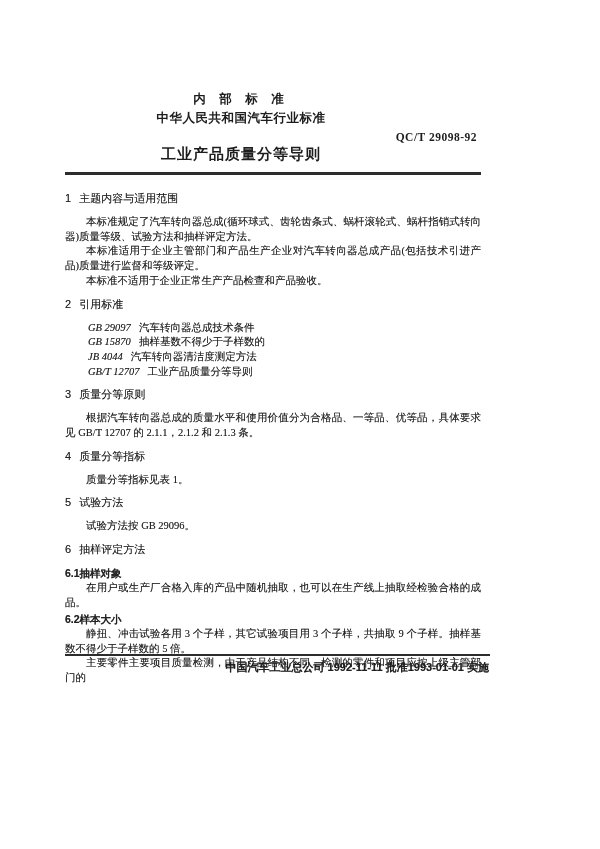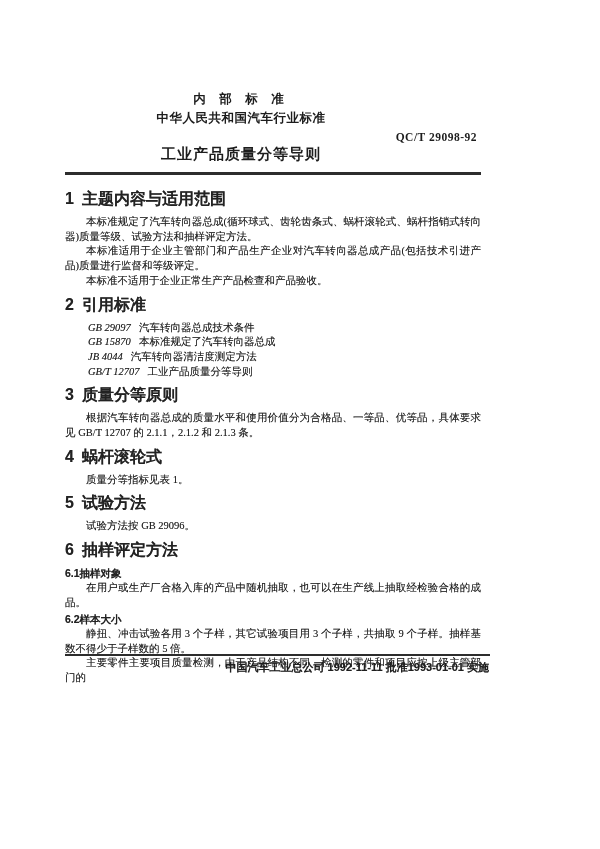--- a/index.html
+++ b/index.html
@@ -35,21 +35,21 @@
   
   .content {
     position:absolute; left:65px; top:191px; width:416px;
     font-size:10.5px; line-height:14.7px;
     text-align:justify;
     color:#222222;
     text-shadow:0 0 0.3px rgba(0,0,0,0.45);
   }
   .sec-heading {
     font-family:"Liberation Sans", sans-serif;
-    font-weight:bold; font-size:16px; line-height:15px;
+    font-weight:normal; font-size:11px; line-height:15px;
     margin:8px 0 9px; text-align:left;
   }
   .sec-heading.first { margin-top:0; }
   .sec-title { margin-left:8px; }
   .subsec-heading {
     font-family:"Liberation Sans", sans-serif;
     font-weight:bold; font-size:10.5px; line-height:14.7px;
     margin:2px 0 0; text-align:left;
   }
   .subsec-title { }
@@ -85,32 +85,32 @@
     </div>
     <p class="para">本标准规定了汽车转向器总成(循环球式、齿轮齿条式、蜗杆滚轮式、蜗杆指销式转向器)质量等级、试验方法和抽样评定方法。</p>
     <p class="para">本标准适用于企业主管部门和产品生产企业对汽车转向器总成产品(包括技术引进产品)质量进行监督和等级评定。</p>
     <p class="para">本标准不适用于企业正常生产产品检查和产品验收。</p>
 
     <div class="sec-heading">
       <span class="sec-num">2</span><span class="sec-title">引用标准</span>
     </div>
     <div class="refs">
       <div class="ref-row"><span class="ref-code">GB 29097</span><span class="ref-name">汽车转向器总成技术条件</span></div>
-      <div class="ref-row"><span class="ref-code">GB 15870</span><span class="ref-name">本标准规定了汽车转向器总成</span></div>
+      <div class="ref-row"><span class="ref-code">GB 15870</span><span class="ref-name">抽样基数不得少于子样数的</span></div>
       <div class="ref-row"><span class="ref-code">JB 4044</span><span class="ref-name">汽车转向器清洁度测定方法</span></div>
       <div class="ref-row"><span class="ref-code">GB/T 12707</span><span class="ref-name">工业产品质量分等导则</span></div>
     </div>
 
     <div class="sec-heading">
       <span class="sec-num">3</span><span class="sec-title">质量分等原则</span>
     </div>
     <p class="para">根据汽车转向器总成的质量水平和使用价值分为合格品、一等品、优等品，具体要求见 GB/T 12707 的 2.1.1，2.1.2 和 2.1.3 条。</p>
 
     <div class="sec-heading">
-      <span class="sec-num">4</span><span class="sec-title">蜗杆滚轮式</span>
+      <span class="sec-num">4</span><span class="sec-title">质量分等指标</span>
     </div>
     <p class="para">质量分等指标见表 1。</p>
 
     <div class="sec-heading">
       <span class="sec-num">5</span><span class="sec-title">试验方法</span>
     </div>
     <p class="para">试验方法按 GB 29096。</p>
 
     <div class="sec-heading">
       <span class="sec-num">6</span><span class="sec-title">抽样评定方法</span>

